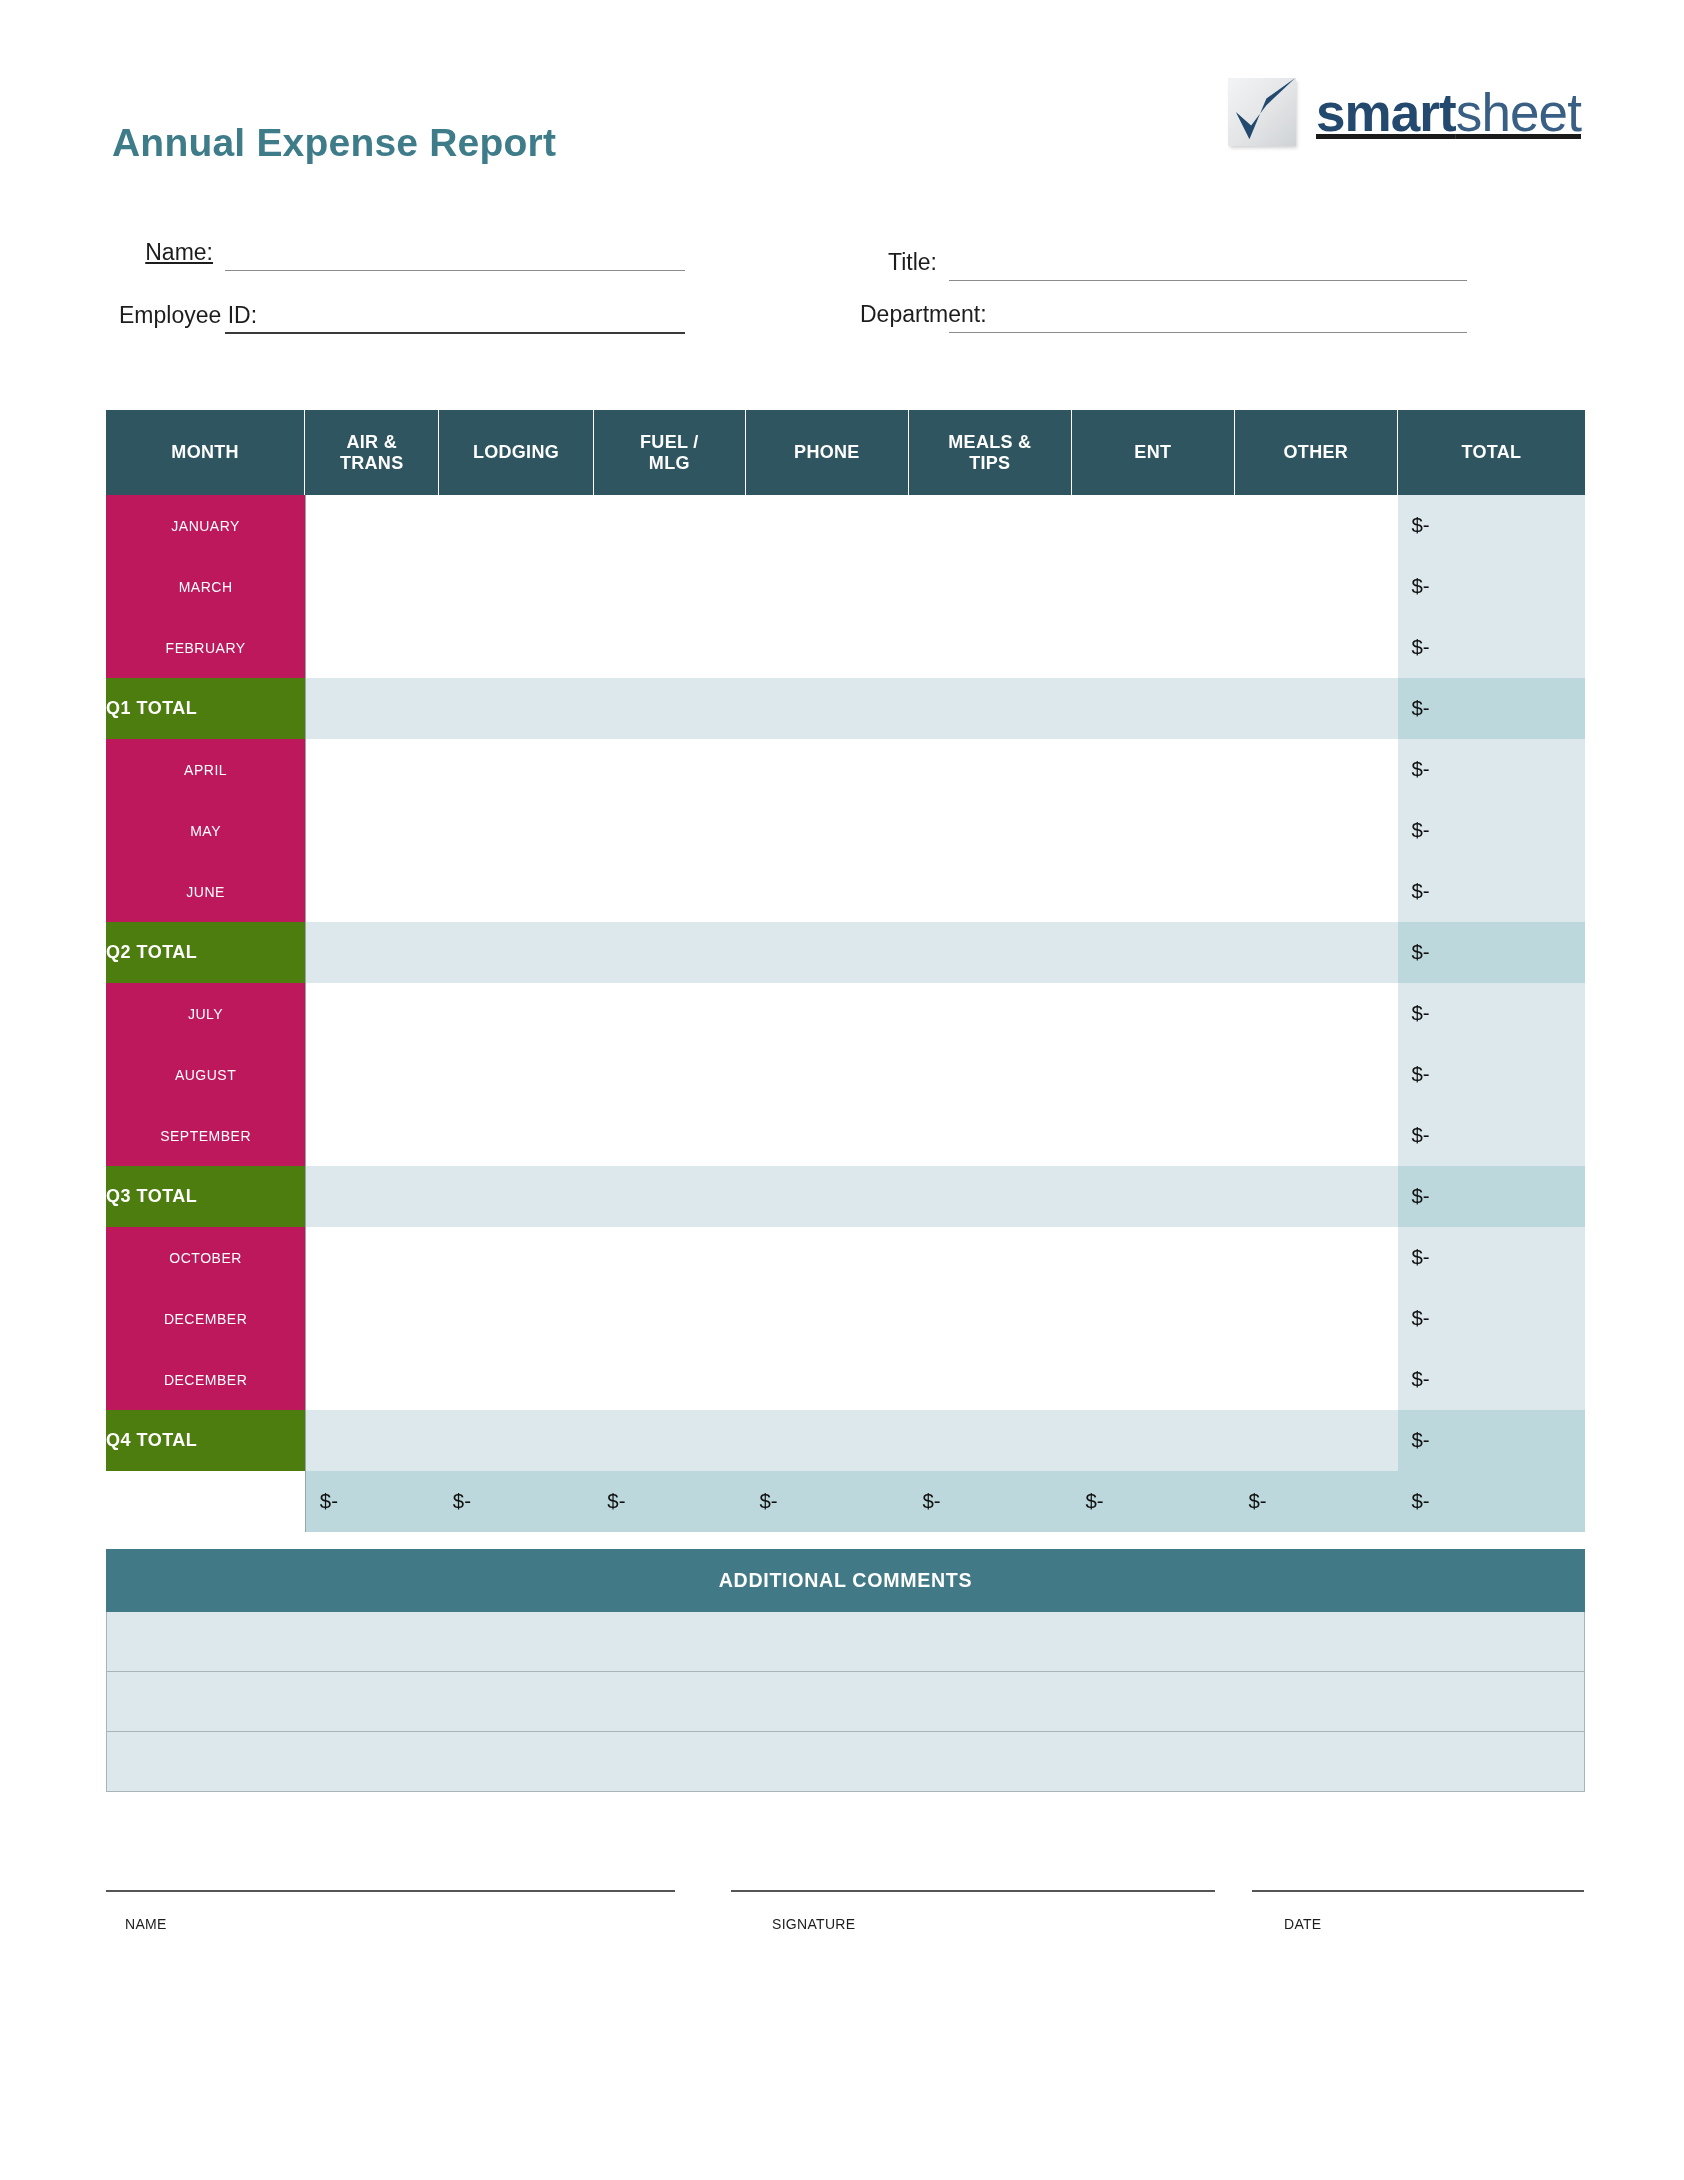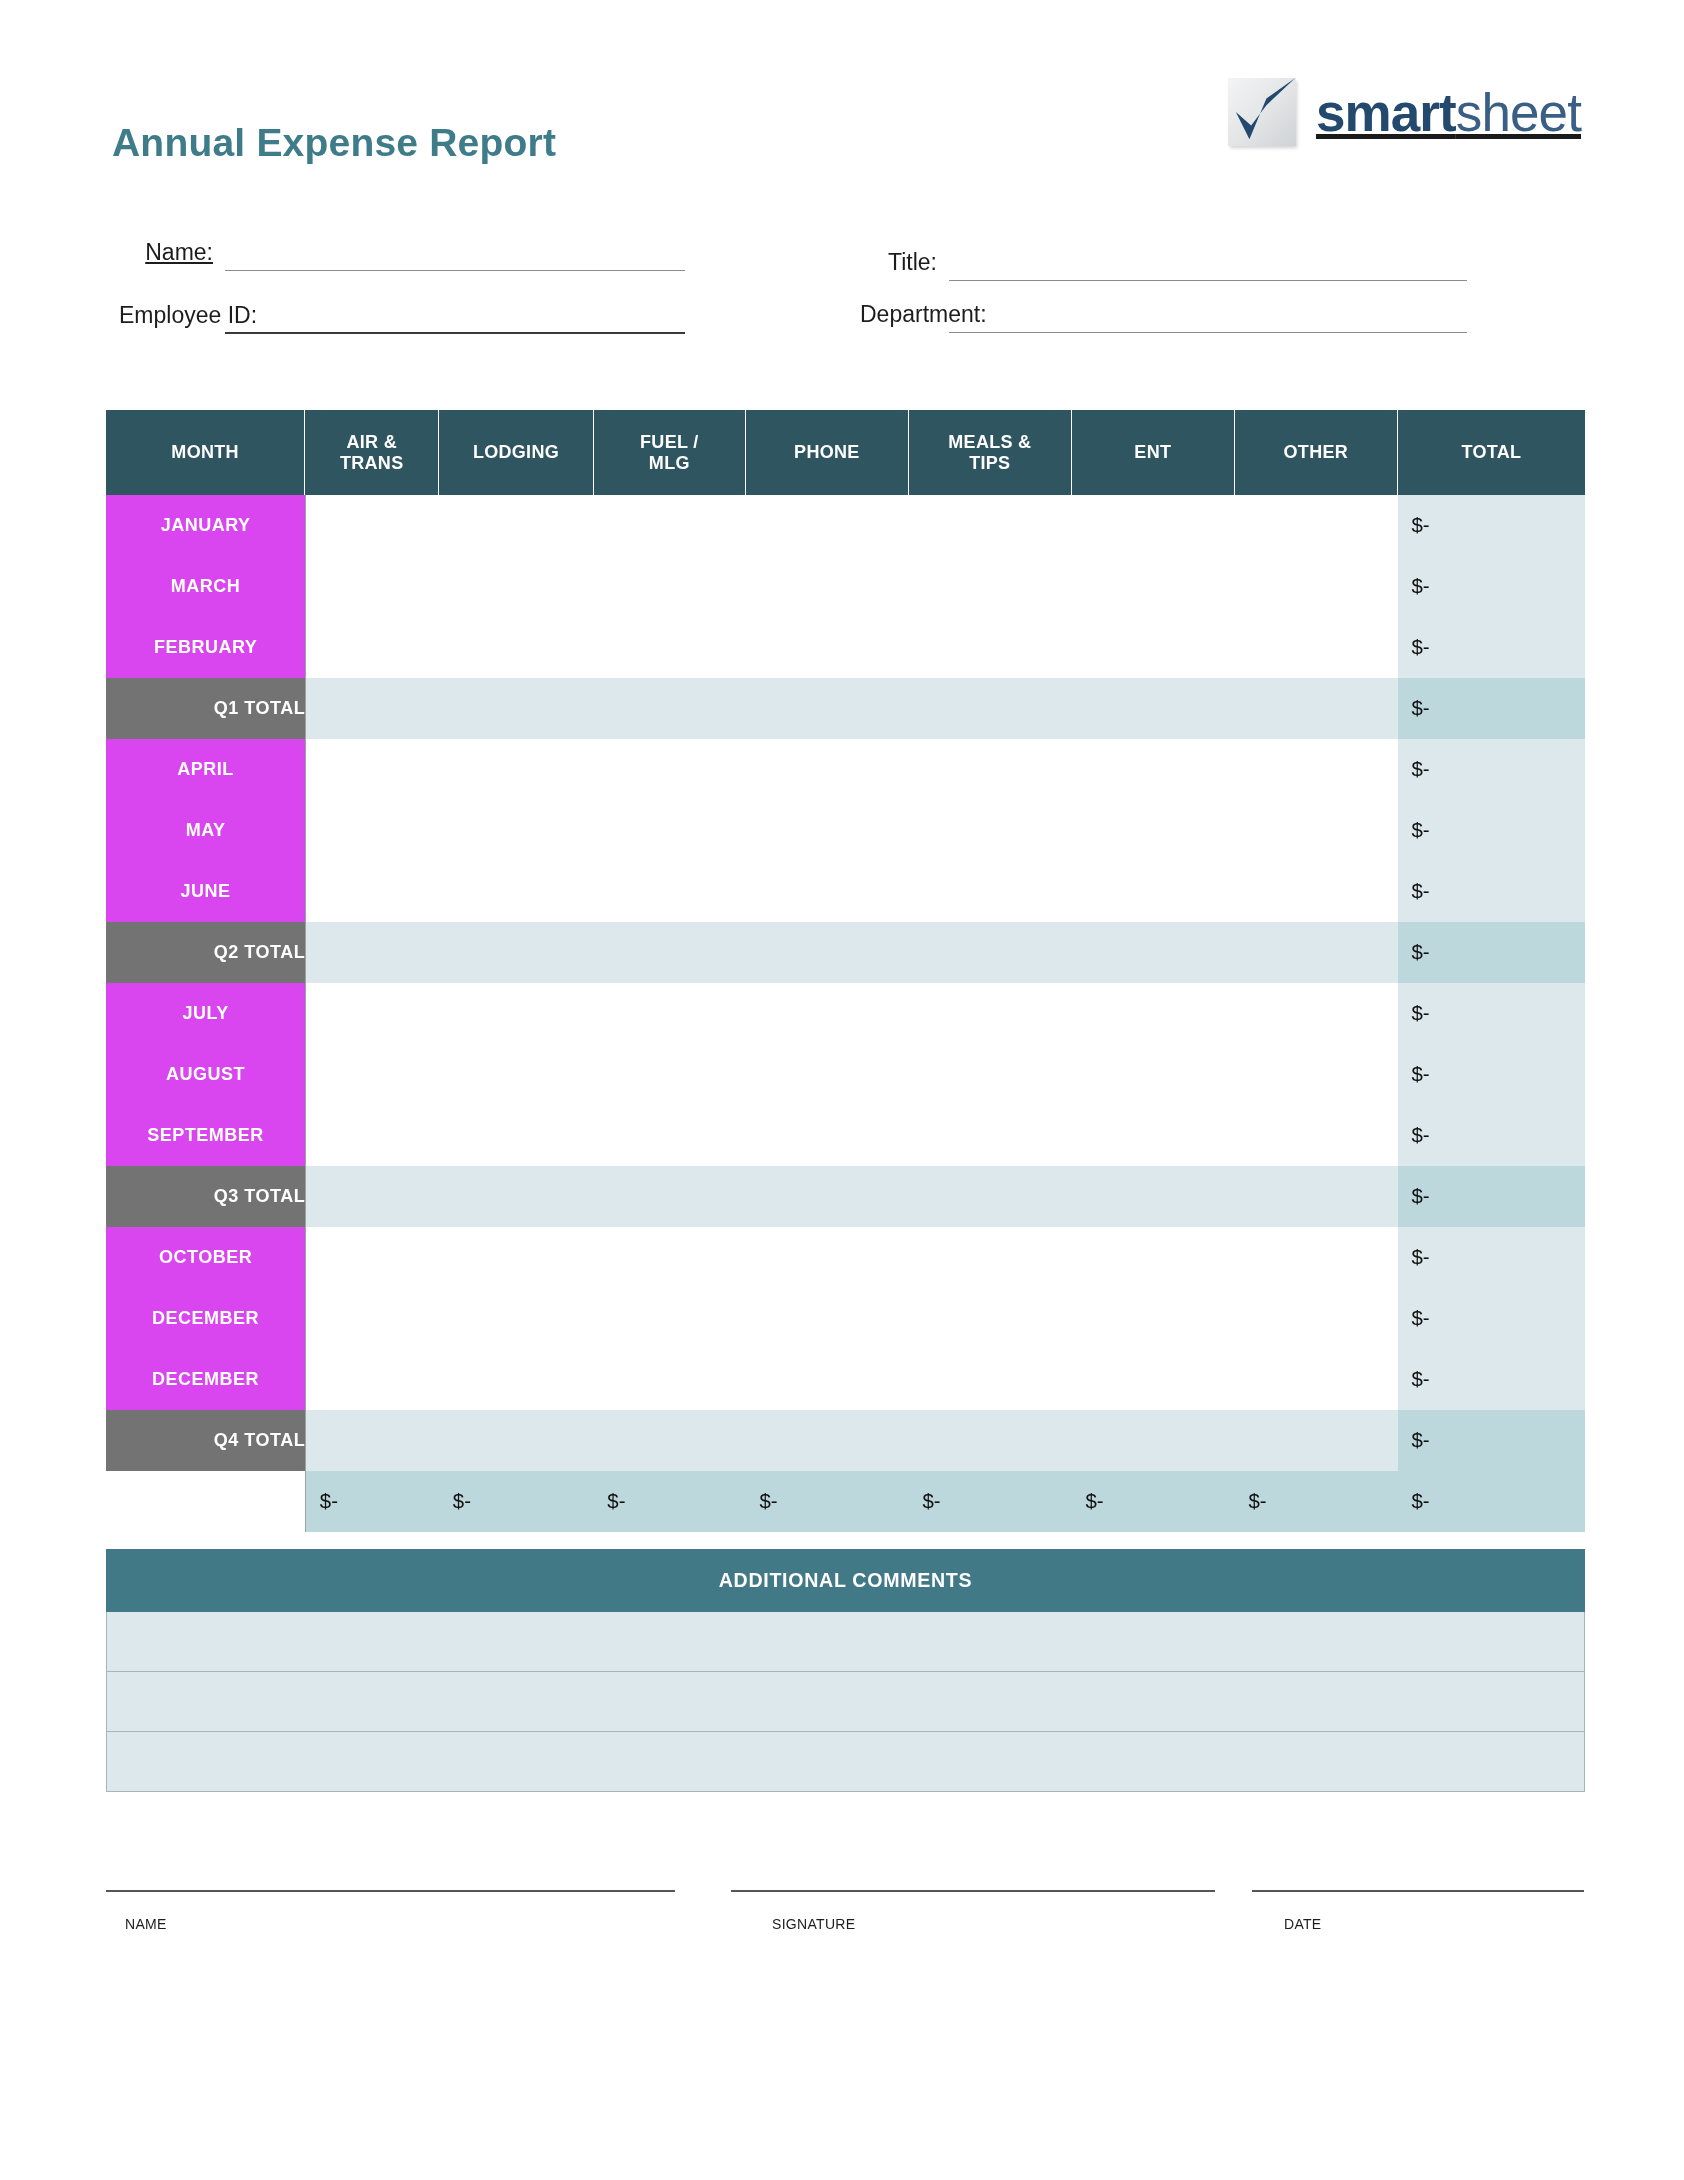--- a/index.html
+++ b/index.html
@@ -150,36 +150,36 @@
     text-align: center;
     vertical-align: middle;
     line-height: 1.15;
     border-right: 1.7px solid #ffffff;
     letter-spacing: 0.3px;
   }
   .exp-table thead th:last-child { border-right: 0; }
 
   
   .m-label {
-    background: #d946ef;
+    background: #be185d;
     color: #ffffff;
-    font-size: 18px;
-    font-weight: bold;
+    font-size: 14px;
+    font-weight: normal;
     text-align: center;
     vertical-align: middle;
     height: 61px;
     letter-spacing: 0.5px;
     border-bottom: 1.7px solid #ffffff;
   }
   .q-label {
-    background: #737373;
+    background: #4d7c0f;
     color: #ffffff;
     font-size: 18px;
     font-weight: bold;
-    text-align: right;
+    text-align: left;
     vertical-align: middle;
     height: 61px;
     letter-spacing: 0.5px;
     border-bottom: 1.7px solid #ffffff;
   }
   .blank-label {
     background: #ffffff;
     height: 61px;
     border: 0.9px solid #9aa3a6;
     border-top: 0;

